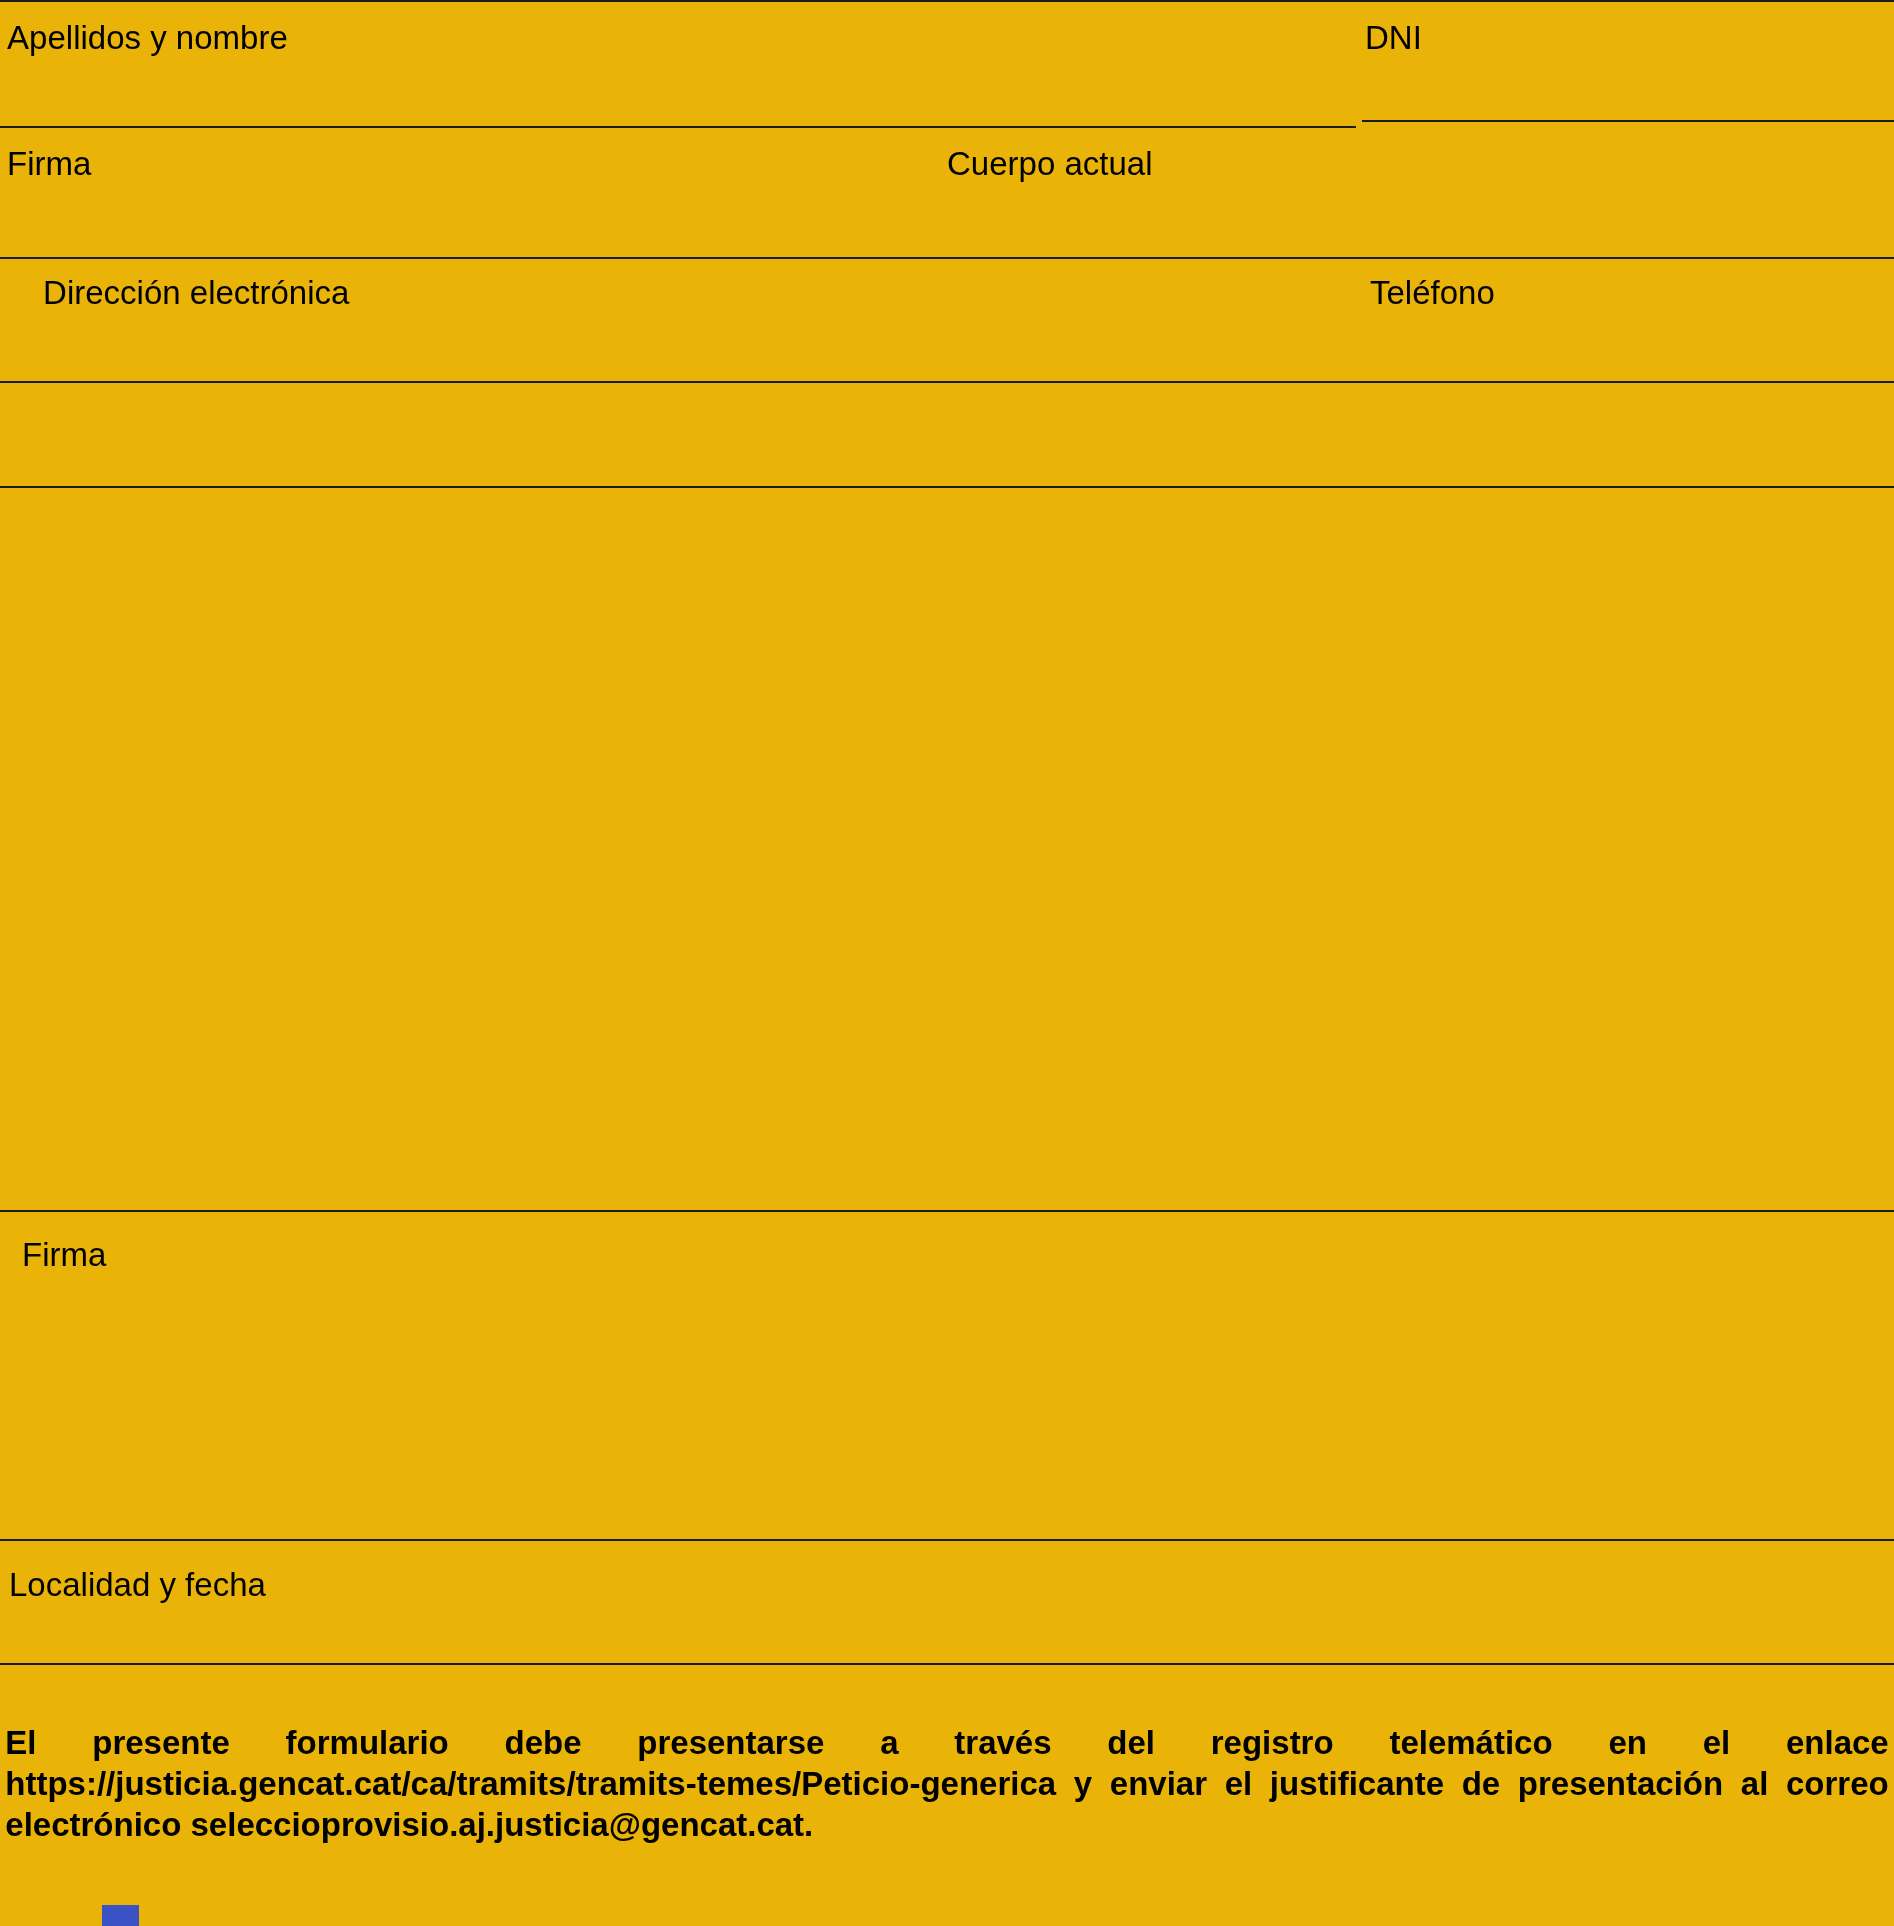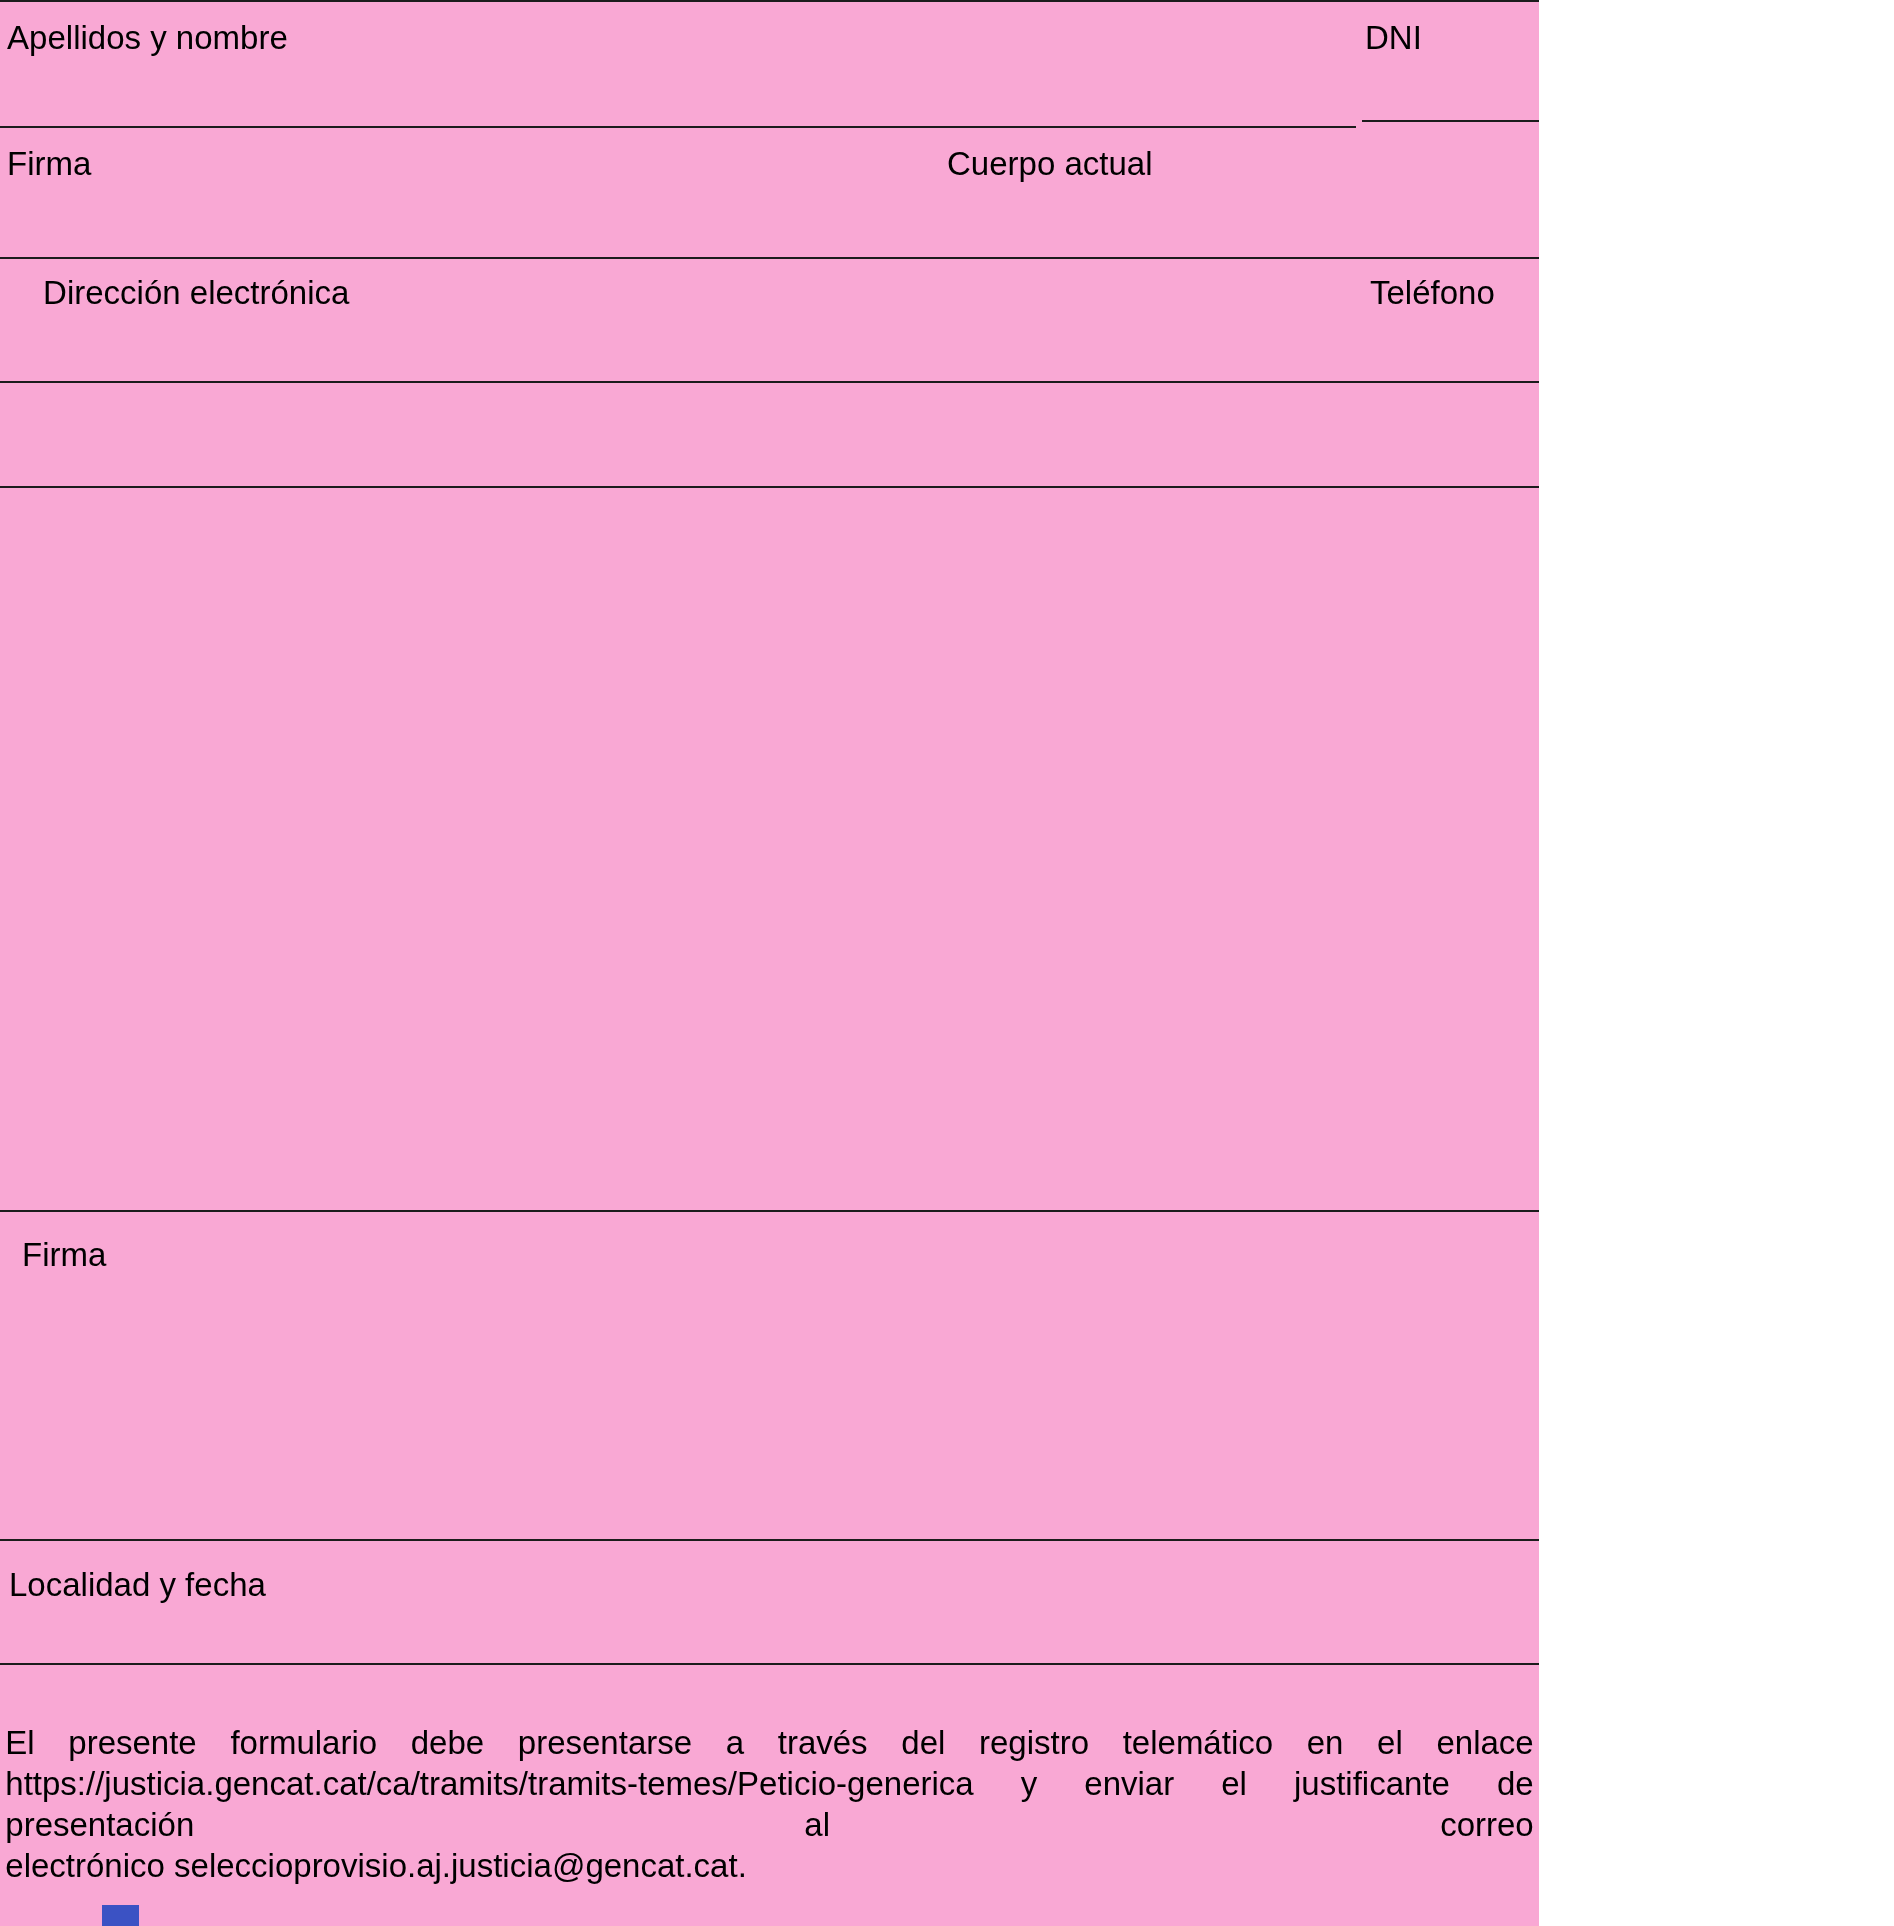--- a/index.html
+++ b/index.html
@@ -8,23 +8,23 @@
     background: #ffffff;
   }
   body {
     width: 1894px;
     height: 1927px;
     font-family: "Liberation Sans", sans-serif;
     color: #000000;
   }
   .page {
     position: relative;
-    width: 1539px;
+    width: 1894px;
     height: 1927px;
-    background: #f9a8d4;
+    background: #eab308;
     overflow: hidden;
   }
   .hline {
     position: absolute;
     height: 1.8px;
     background: #1c1c1c;
   }
   .label {
     position: absolute;
     font-size: 33px;
@@ -39,20 +39,21 @@
   .footer-note {
     position: absolute;
     left: 5.3px;
     right: 5.3px;
     top: 1722px;
     font-size: 33px;
     line-height: 41px;
   }
   .footer-line {
     display: block;
+    font-weight: bold;
   }
   .justify-full {
     text-align: justify;
     text-align-last: justify;
   }
   .logo-mark {
     position: absolute;
     left: 102px;
     top: 1905px;
     width: 37px;

